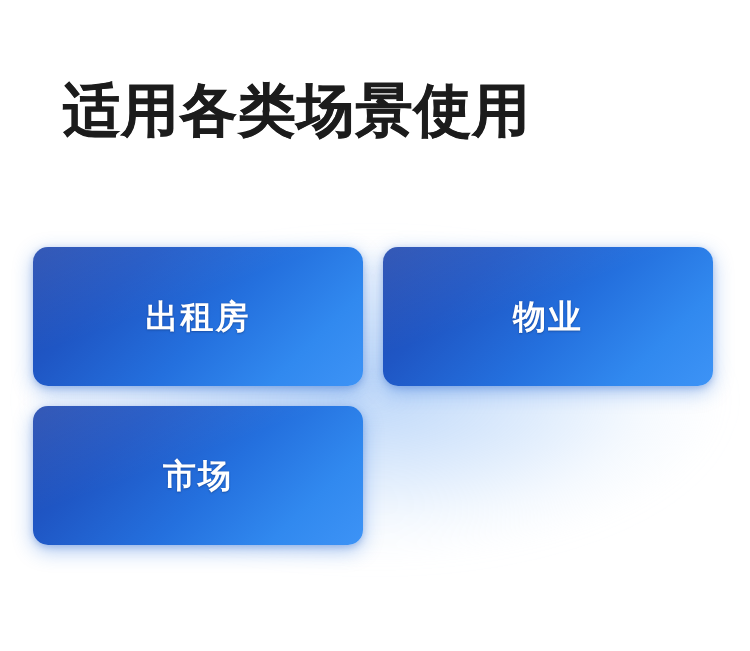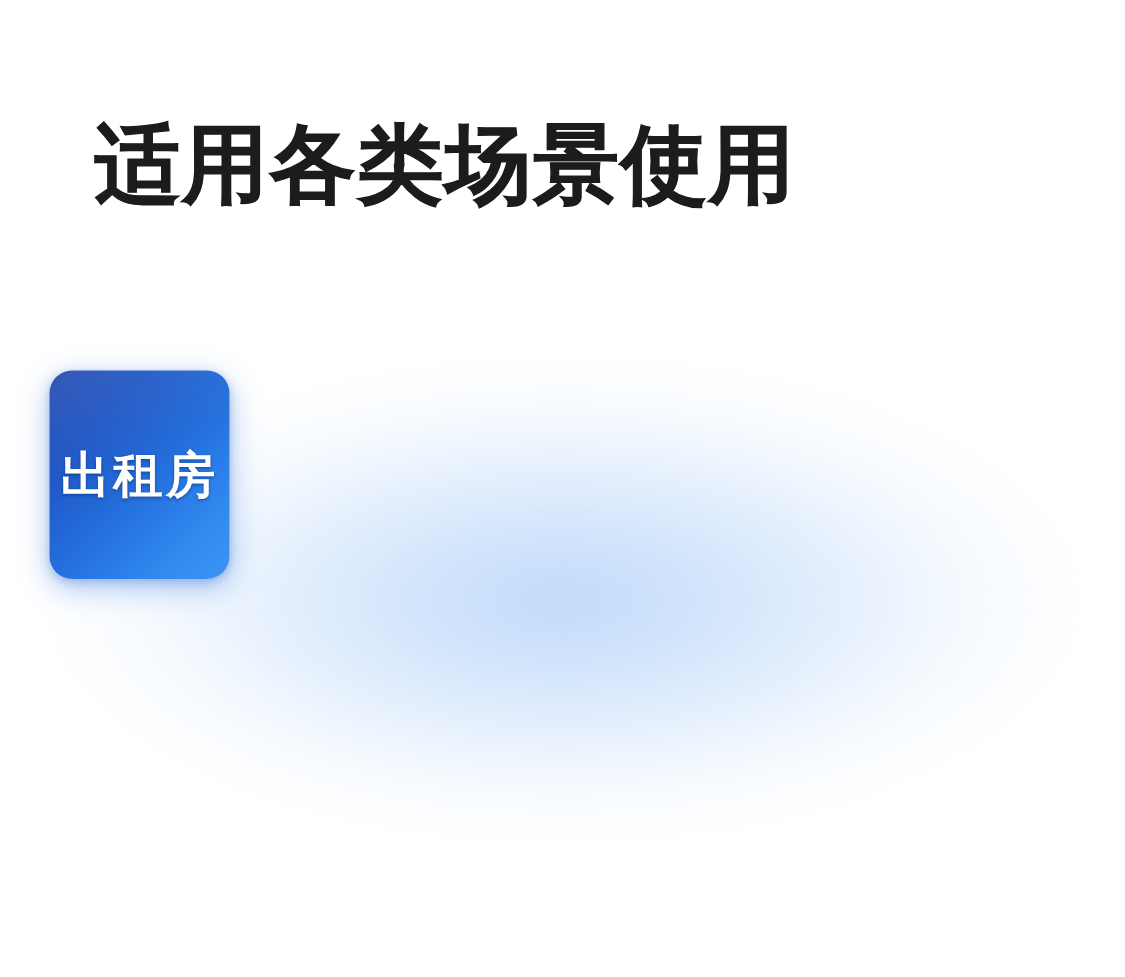--- a/index.html
+++ b/index.html
@@ -62,21 +62,21 @@
     pointer-events: none;
   }
 
   
   .grid {
     position: absolute;
     left: 33px;
     top: 247px;
     width: 680px;
     display: grid;
-    grid-template-columns: repeat(5, 1fr);
+    grid-template-columns: repeat(2, 1fr);
     grid-auto-rows: 139px;
     column-gap: 10px;
     row-gap: 14px;
     gap: 20px;
   }
 
   .card {
     position: relative;
     border-radius: 15px;
     background: linear-gradient(135deg,
@@ -131,19 +131,25 @@
 
   <div class="grid-glow"></div>
 
   <div class="grid">
 
     <div class="card">
       <span class="card-label">出租房</span>
     </div>
 
 
+    <div class="card">
+      <span class="card-label">物业</span>
+    </div>
 
 
 
+    <div class="card">
+      <span class="card-label">市场</span>
+    </div>
 
   </div>
 
 </div>
 
 </body></html>

